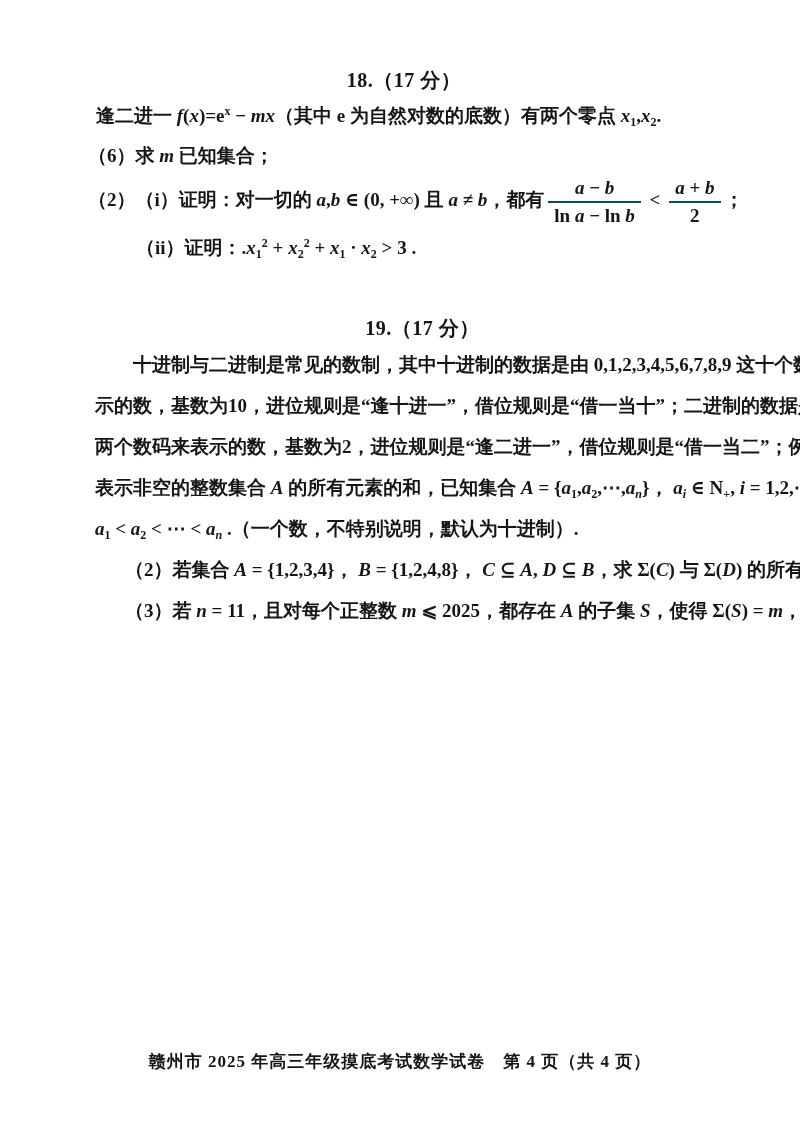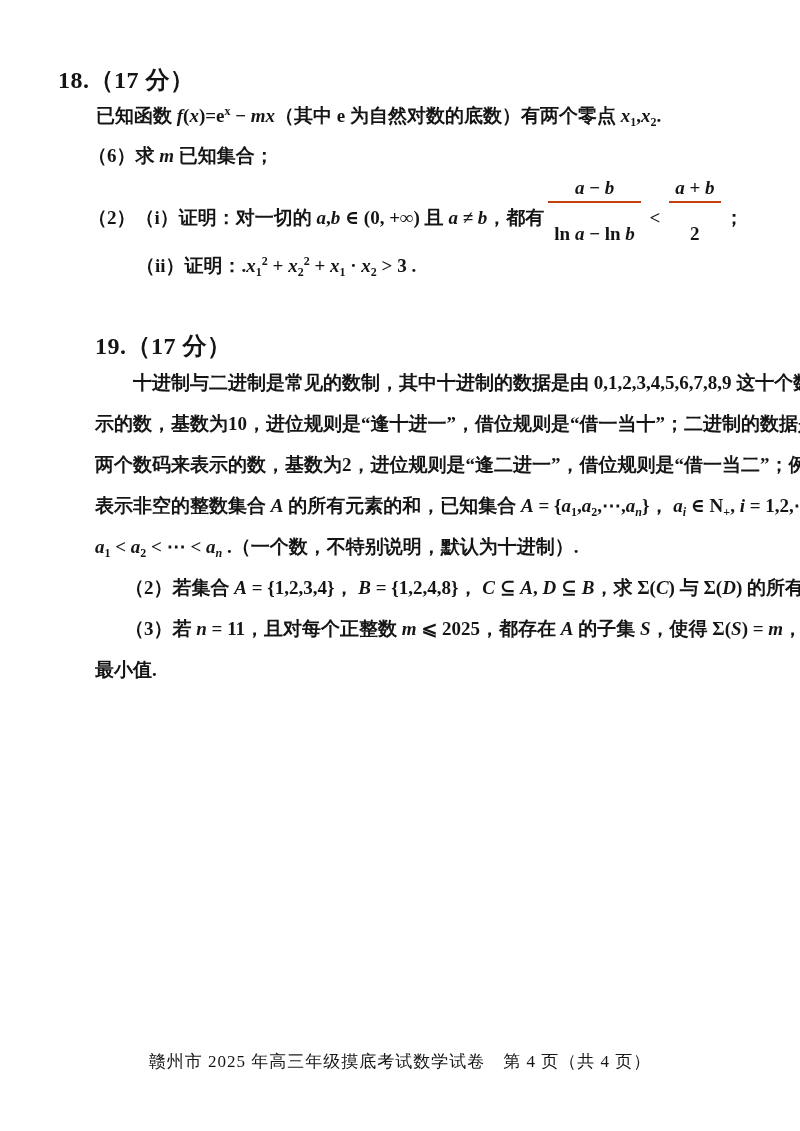--- a/index.html
+++ b/index.html
@@ -8,22 +8,23 @@
     background:#ffffff;
     position:relative;
     font-family:"Liberation Serif","DejaVu Serif",serif;
     color:#151515;
     overflow:hidden;
   }
   .sheet{position:absolute;inset:0;padding:64px 50px 0 58px;}
   .question{margin:0;}
   #q19{margin-top:44px;margin-left:37px;}
   .q-heading{
-    font-size:24px;font-weight:700;line-height:32px;
+    font-size:20px;font-weight:700;line-height:32px;
     letter-spacing:0.5px;
+    text-align:center;
   }
   .q-line{
     font-size:19px;font-weight:600;line-height:41px;
     white-space:nowrap;
   }
   #q18 .q-line{line-height:40px;}
   .first{text-indent:38px;}
   .item{text-indent:30px;}
   .sub{text-indent:78px;}
   .cont{text-indent:0;}
@@ -31,51 +32,50 @@
   .q-line sub,.q-line sup,.frac sub{
     font-size:12px;font-weight:600;line-height:0;
   }
   .q-line sub{vertical-align:-4px;}
   .q-line sup{vertical-align:7px;}
   .frac{
     display:inline-block;vertical-align:-16px;text-align:center;
     line-height:1.25;margin:0 4px;text-indent:0;
   }
   .frac .num{display:block;padding:0 6px 1px;}
-  .frac .den{display:block;border-top:2px solid #c2410c;padding:19px 6px 0;}
+  .frac .den{display:block;border-top:2px solid #0c4a6e;padding:1px 6px 0;}
   .footer{
     position:absolute;left:0;right:0;top:1050px;
     text-align:center;
-    font-size:17px;font-weight:400;letter-spacing:1px;
+    font-size:17px;font-weight:700;letter-spacing:1px;
   }
 </style>
 </head>
 <body>
 
 <div class="sheet">
 
   <div class="question" id="q18">
     <div class="q-heading">18.（17 分）</div>
     <div class="q-body">
-        <div class="q-line first"><span>已知函数 </span><span class="it">f</span><span>(</span><span class="it">x</span><span>)=e</span><sup>x</sup><span> − </span><span class="it">mx</span><span>（其中 e 为自然对数的底数）有两个零点 </span><span class="it">x</span><sub>1</sub><span>,</span><span class="it">x</span><sub>2</sub><span>.</span></div>
+        <div class="q-line first"><span>逢二进一 </span><span class="it">f</span><span>(</span><span class="it">x</span><span>)=e</span><sup>x</sup><span> − </span><span class="it">mx</span><span>（其中 e 为自然对数的底数）有两个零点 </span><span class="it">x</span><sub>1</sub><span>,</span><span class="it">x</span><sub>2</sub><span>.</span></div>
         <div class="q-line item"><span>（6）求 </span><span class="it">m</span><span> 已知集合；</span></div>
         <div class="q-line item"><span>（2）（i）证明：对一切的 </span><span class="it">a</span><span>,</span><span class="it">b</span><span> ∈ (0, +∞) 且 </span><span class="it">a</span><span> ≠ </span><span class="it">b</span><span>，都有</span><span class="frac"><span class="num"><span class="it">a</span><span> − </span><span class="it">b</span></span><span class="den"><span>ln </span><span class="it">a</span><span> − ln </span><span class="it">b</span></span></span><span> &lt; </span><span class="frac"><span class="num"><span class="it">a</span><span> + </span><span class="it">b</span></span><span class="den"><span>2</span></span></span><span>；</span></div>
         <div class="q-line sub"><span>（ii）证明：.</span><span class="it">x</span><sub>1</sub><sup>2</sup><span> + </span><span class="it">x</span><sub>2</sub><sup>2</sup><span> + </span><span class="it">x</span><sub>1</sub><span> · </span><span class="it">x</span><sub>2</sub><span> &gt; 3 .</span></div>
       </div>
   </div>
 
   <div class="question" id="q19">
     <div class="q-heading">19.（17 分）</div>
     <div class="q-body">
         <div class="q-line first"><span>十进制与二进制是常见的数制，其中十进制的数据是由 0,1,2,3,4,5,6,7,8,9 这十个数码来表</span></div>
         <div class="q-line cont"><span>示的数，基数为10，进位规则是“逢十进一”，借位规则是“借一当十”；二进制的数据是由 0,1 这</span></div>
         <div class="q-line cont"><span>两个数码来表示的数，基数为2，进位规则是“逢二进一”，借位规则是“借一当二”；例如：十进</span></div>
         <div class="q-line cont"><span>表示非空的整数集合 </span><span class="it">A</span><span> 的所有元素的和，已知集合 </span><span class="it">A</span><span> = {</span><span class="it">a</span><sub>1</sub><span>,</span><span class="it">a</span><sub>2</sub><span>,⋯,</span><span class="it">a</span><sub class="it">n</sub><span>}， </span><span class="it">a</span><sub class="it">i</sub><span> ∈ N</span><sub>+</sub><span>, </span><span class="it">i</span><span> = 1,2,⋯,</span><span class="it">n</span><span> 且</span></div>
         <div class="q-line cont"><span class="it">a</span><sub>1</sub><span> &lt; </span><span class="it">a</span><sub>2</sub><span> &lt; ⋯ &lt; </span><span class="it">a</span><sub class="it">n</sub><span> .（一个数，不特别说明，默认为十进制）.</span></div>
         <div class="q-line item"><span>（2）若集合 </span><span class="it">A</span><span> = {1,2,3,4}， </span><span class="it">B</span><span> = {1,2,4,8}， </span><span class="it">C</span><span> ⊆ </span><span class="it">A</span><span>, </span><span class="it">D</span><span> ⊆ </span><span class="it">B</span><span>，求 Σ(</span><span class="it">C</span><span>) 与 Σ(</span><span class="it">D</span><span>) 的所有可能</span></div>
         <div class="q-line item"><span>（3）若 </span><span class="it">n</span><span> = 11，且对每个正整数 </span><span class="it">m</span><span> ⩽ 2025，都存在 </span><span class="it">A</span><span> 的子集 </span><span class="it">S</span><span>，使得 Σ(</span><span class="it">S</span><span>) = </span><span class="it">m</span><span>，求 </span><span class="it">a</span><sub>10</sub></div>
-        <div class="q-line cont"><span>最小值.</span></div>
       </div>
   </div>
 
 </div>
 
 <div class="footer">赣州市 2025 年高三年级摸底考试数学试卷　第 4 页（共 4 页）</div>
 
 </body></html>

